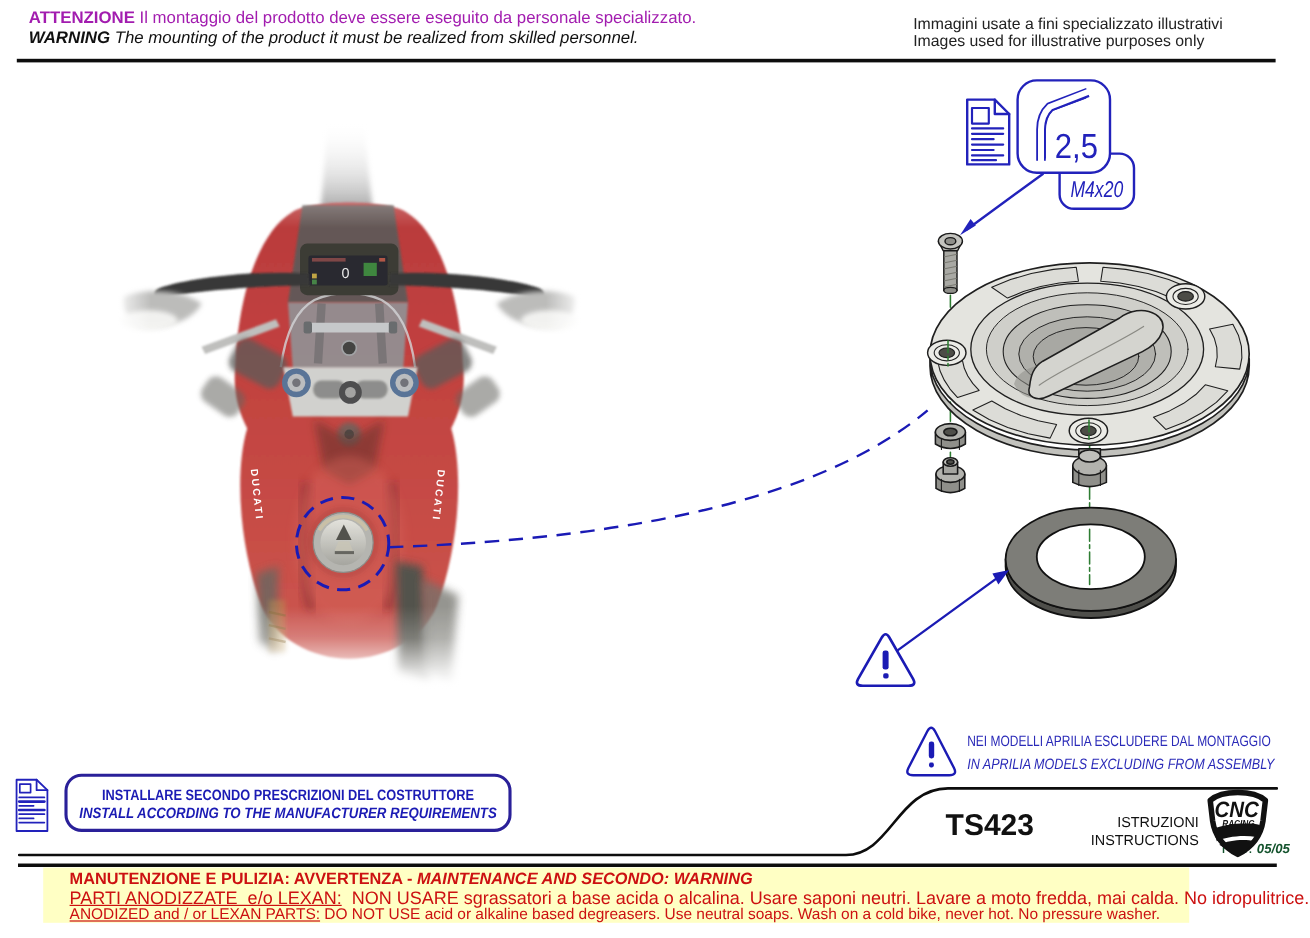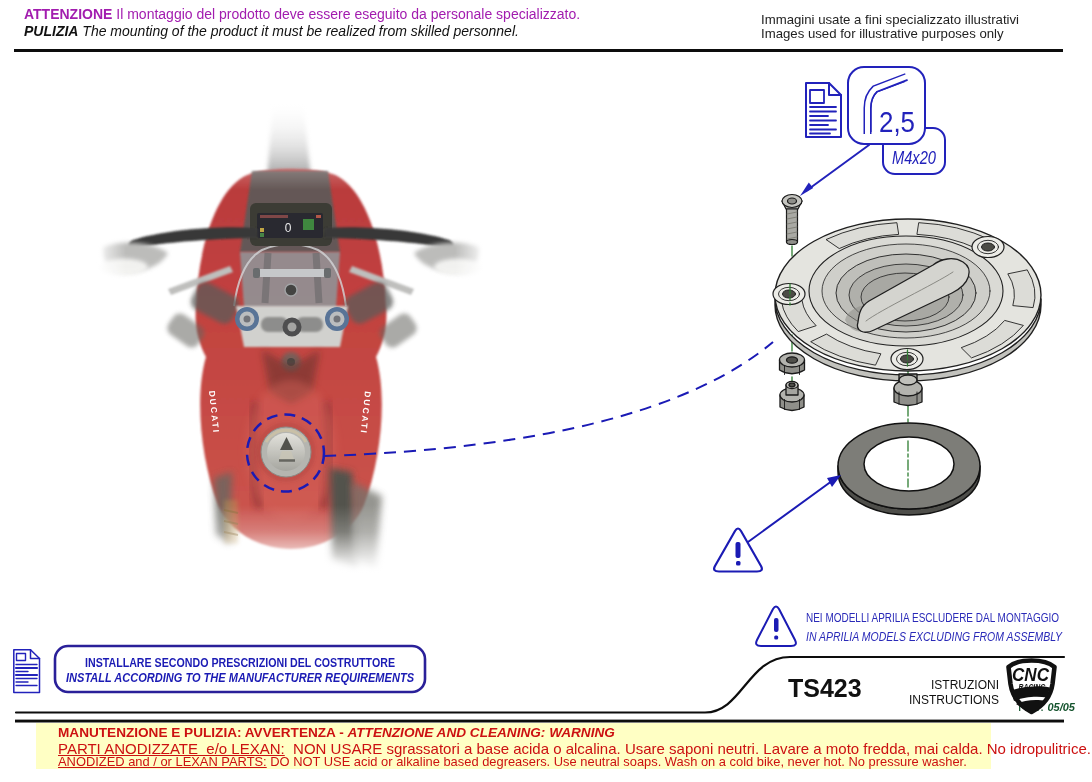--- a/index.html
+++ b/index.html
@@ -4,27 +4,27 @@
 <style>
 html,body{margin:0;padding:0;}
 body{width:1092px;height:782px;position:relative;background:#fff;overflow:hidden;
 font-family:"Liberation Sans",sans-serif;}
 .abs{position:absolute;}
 </style>
 </head>
 <body>
 
 <div class="abs" style="left:24px;top:6px;font-size:14px;color:#a21caf;"><b>ATTENZIONE</b> Il montaggio del prodotto deve essere eseguito da personale specializzato.</div>
-<div class="abs" style="left:24px;top:23px;font-size:14px;color:#111;font-style:italic;"><b>PULIZIA</b> The mounting of the product it must be realized from skilled personnel.</div>
+<div class="abs" style="left:24px;top:23px;font-size:14px;color:#111;font-style:italic;"><b>WARNING</b> The mounting of the product it must be realized from skilled personnel.</div>
 <div class="abs" style="left:761px;top:12px;font-size:13.2px;color:#222;">Immagini usate a fini specializzato illustrativi</div>
 <div class="abs" style="left:761px;top:26px;font-size:13.2px;color:#222;">Images used for illustrative purposes only</div>
 <div class="abs" style="left:14px;top:49px;width:1049px;height:3px;background:#0d0d0d;"></div>
 
 <div class="abs" style="left:36px;top:723px;width:955px;height:46px;background:#ffffc4;"></div>
-<div class="abs" style="left:58px;top:724.8px;font-size:13.6px;color:#cc1111;font-weight:bold;white-space:nowrap;">MANUTENZIONE E PULIZIA: AVVERTENZA - <i>ATTENZIONE AND CLEANING: WARNING</i></div>
+<div class="abs" style="left:58px;top:724.8px;font-size:13.6px;color:#cc1111;font-weight:bold;white-space:nowrap;">MANUTENZIONE E PULIZIA: AVVERTENZA - <i>MAINTENANCE AND SECONDO: WARNING</i></div>
 <div class="abs" style="left:58px;top:739.8px;font-size:15px;color:#cc1111;white-space:nowrap;"><u>PARTI ANODIZZATE&nbsp; e/o LEXAN:</u>&nbsp; NON USARE sgrassatori a base acida o alcalina. Usare saponi neutri. Lavare a moto fredda, mai calda. No idropulitrice.</div>
 <div class="abs" style="left:58px;top:754.3px;font-size:12.9px;color:#cc1111;white-space:nowrap;"><u>ANODIZED and / or LEXAN PARTS:</u> DO NOT USE acid or alkaline based degreasers. Use neutral soaps. Wash on a cold bike, never hot. No pressure washer.</div>
 <div class="abs" style="left:998px;top:699px;font-size:13px;color:#14532d;margin-left:20px;">Rev. <b><i style="font-size:11px;">05/05</i></b></div>
 
 <div class="abs" style="left:788px;top:674px;font-size:25px;font-weight:bold;color:#111;">TS423</div>
 <div class="abs" style="left:878px;top:677.8px;width:121px;text-align:right;font-size:12px;color:#111;line-height:15.4px;">ISTRUZIONI<br>INSTRUCTIONS</div>
 
 <svg class="abs" style="left:0;top:0;" width="1092" height="782" viewBox="0 0 1092 782">
 <defs>
 <linearGradient id="tankGrad" x1="0" y1="0" x2="0" y2="1">

